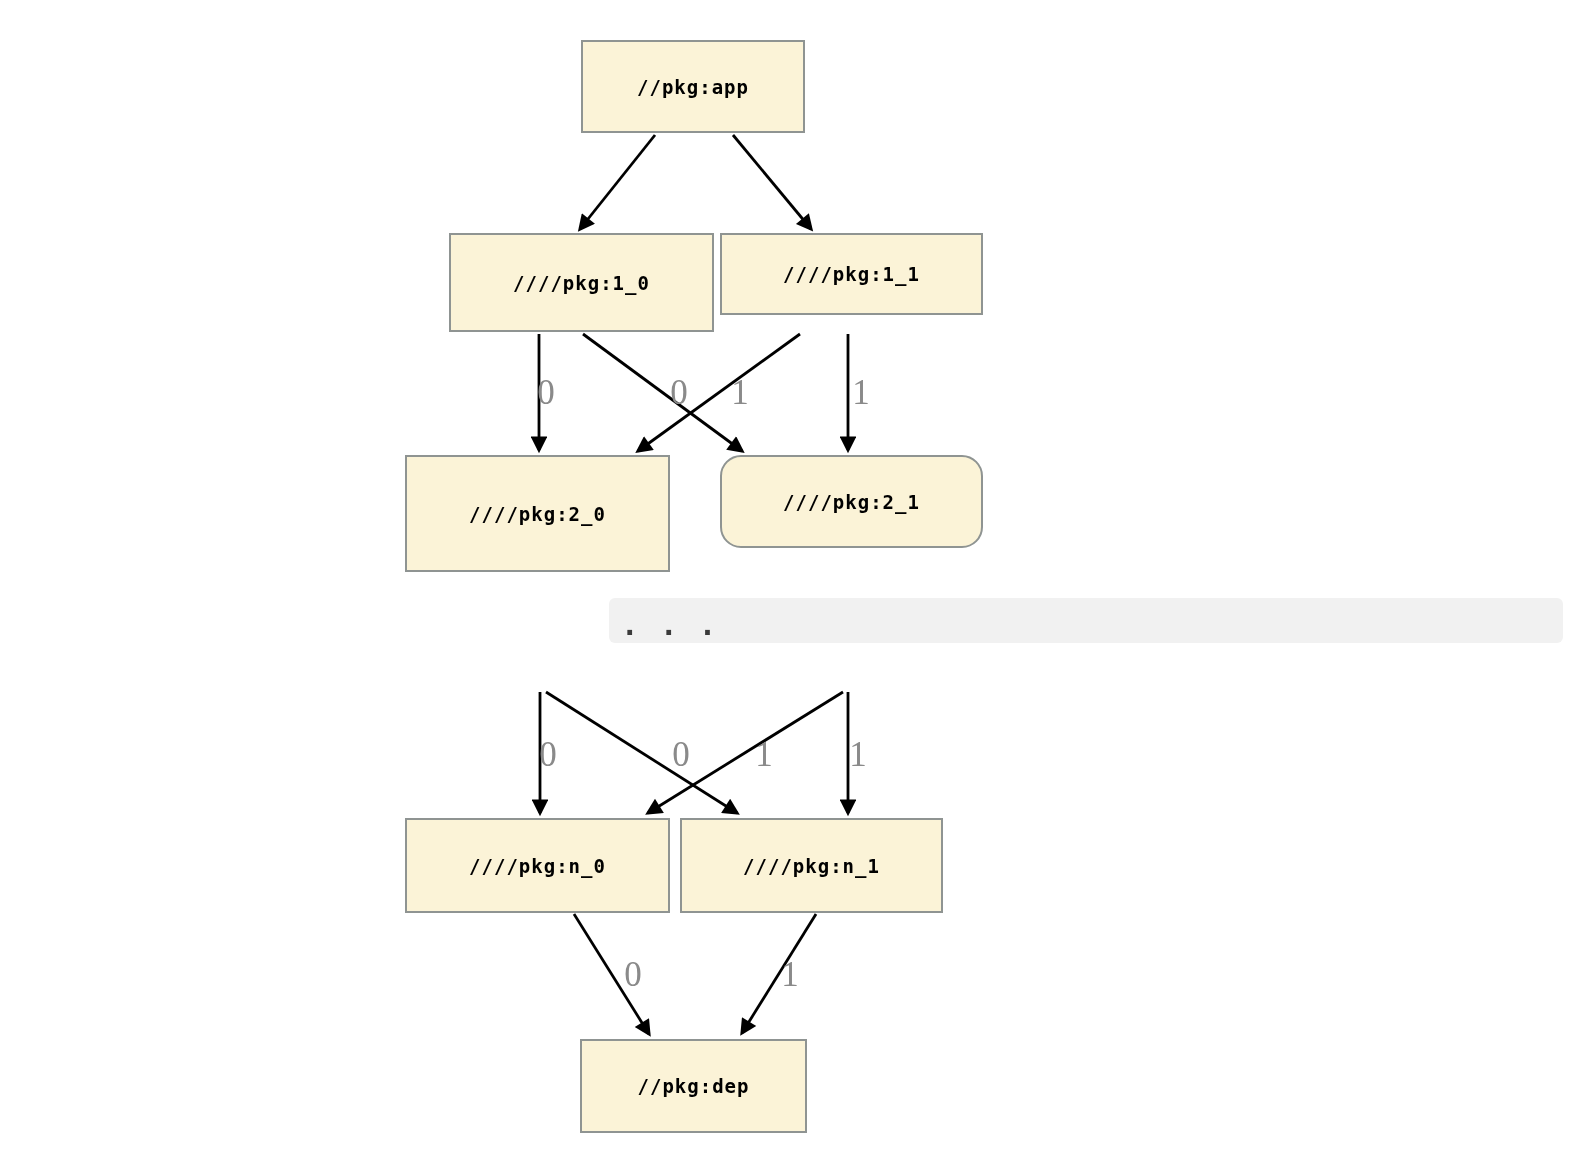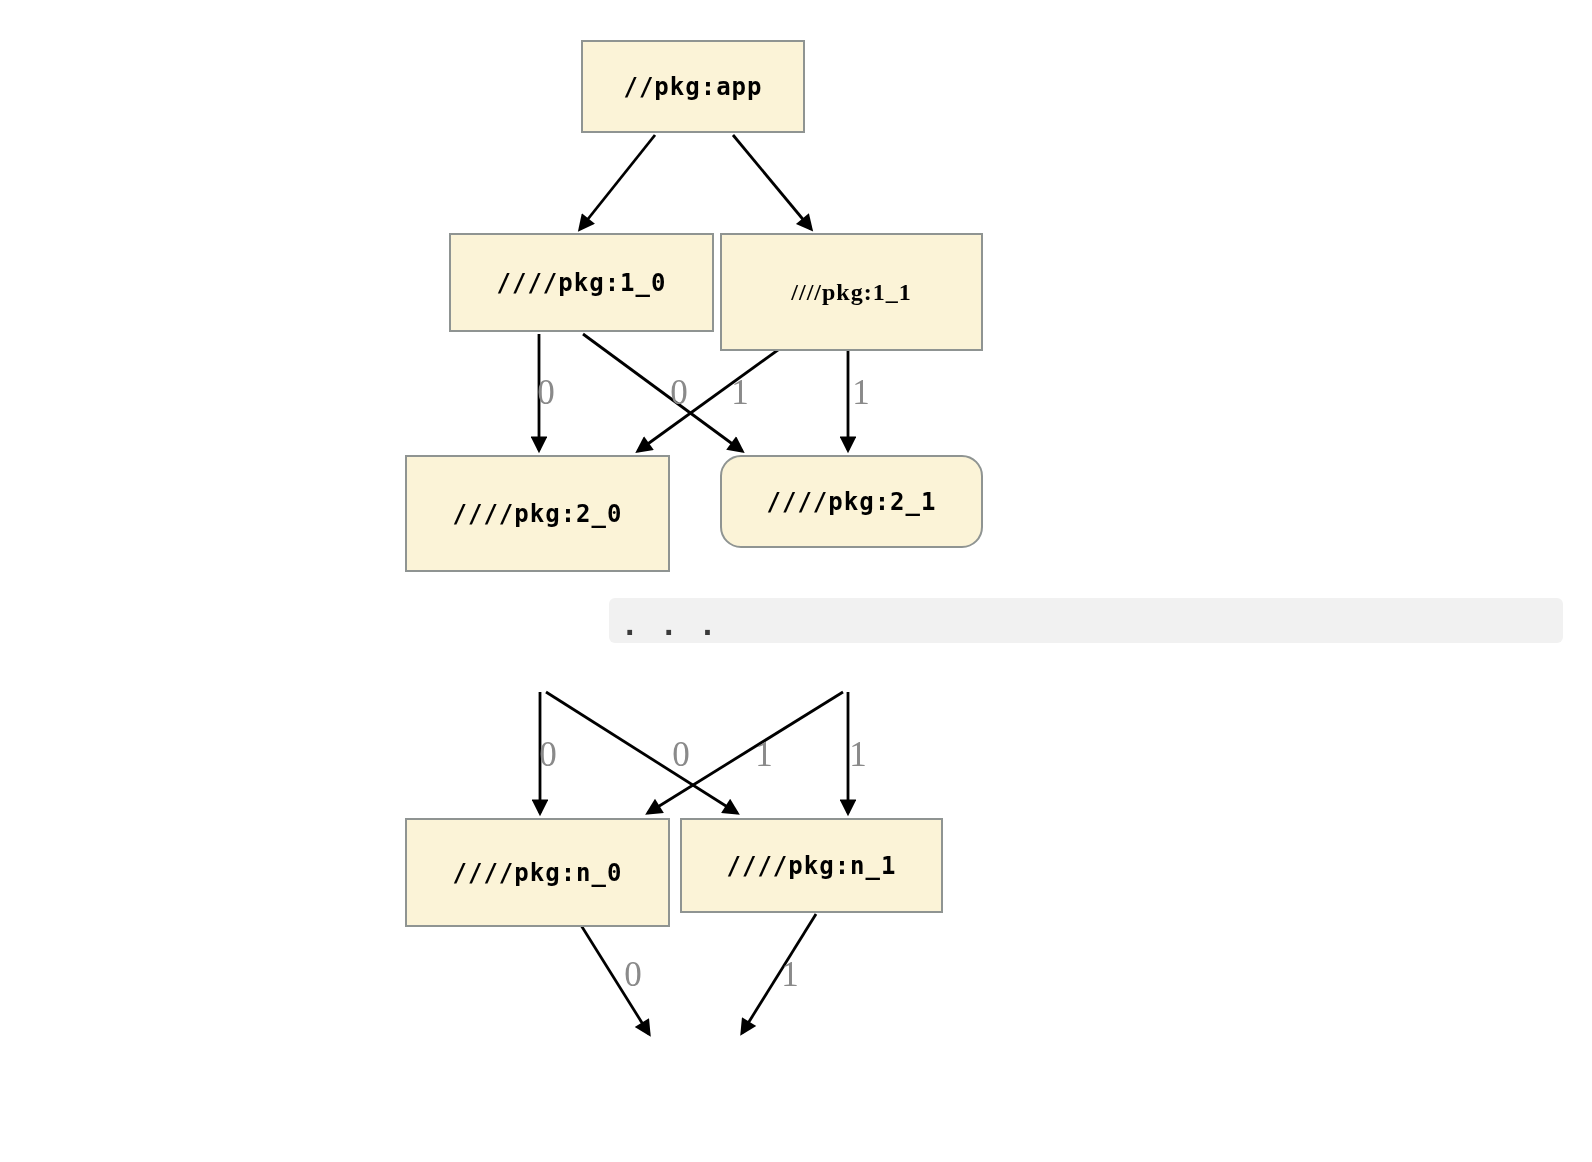--- a/index.html
+++ b/index.html
@@ -26,31 +26,31 @@
   }
   .node {
     position: absolute;
     box-sizing: border-box;
     background: var(--node-fill);
     border: 2.5px solid var(--node-border);
     display: flex;
     align-items: center;
     justify-content: center;
     font-weight: bold;
-    font-size: 24px;
+    font-size: 19px;
     letter-spacing: 1px;
     color: #000000;
     white-space: nowrap;
   }
   #node-app { left: 581px; top: 40px;   width: 224px; height: 93px; }
   #node-1_0 { left: 405px; top: 233px;  width: 265px; height: 99px; margin-left: 44px; }
-  #node-1_1 { left: 720px; top: 233px;  width: 263px; height: 118px; font-family: Liberation Serif, serif; }
+  #node-1_1 { left: 720px; top: 233px;  width: 263px; height: 82px; }
   #node-2_0 { left: 405px; top: 455px;  width: 265px; height: 117px; }
   #node-2_1 { left: 720px; top: 455px;  width: 263px; height: 93px; border-radius: 21px; }
-  #node-n_0 { left: 405px; top: 818px;  width: 265px; height: 109px; }
+  #node-n_0 { left: 405px; top: 818px;  width: 265px; height: 95px; }
   #node-n_1 { left: 680px; top: 818px;  width: 263px; height: 95px; }
   #node-dep { left: 580px; top: 1039px; width: 227px; height: 94px; }
 
   .edge-label {
     position: absolute;
     transform: translate(-50%, -50%);
     font-family: "Liberation Serif", "DejaVu Serif", serif;
     font-size: 35px;
     line-height: 1;
     color: var(--edge-label);
@@ -125,20 +125,23 @@
   </div>
   <div class="node" id="node-2_1">
     <span>////pkg:2_1</span>
   </div>
   <div class="node" id="node-n_0">
     <span>////pkg:n_0</span>
   </div>
   <div class="node" id="node-n_1">
     <span>////pkg:n_1</span>
   </div>
+  <div class="node" id="node-dep">
+    <span>//pkg:dep</span>
+  </div>
 
   <div class="band">
     <span class="dots">. . .</span>
   </div>
 
   <span class="edge-label" id="elabel-2">0</span>
   <span class="edge-label" id="elabel-3">0</span>
   <span class="edge-label" id="elabel-4">1</span>
   <span class="edge-label" id="elabel-5">1</span>
   <span class="edge-label" id="elabel-6">0</span>

